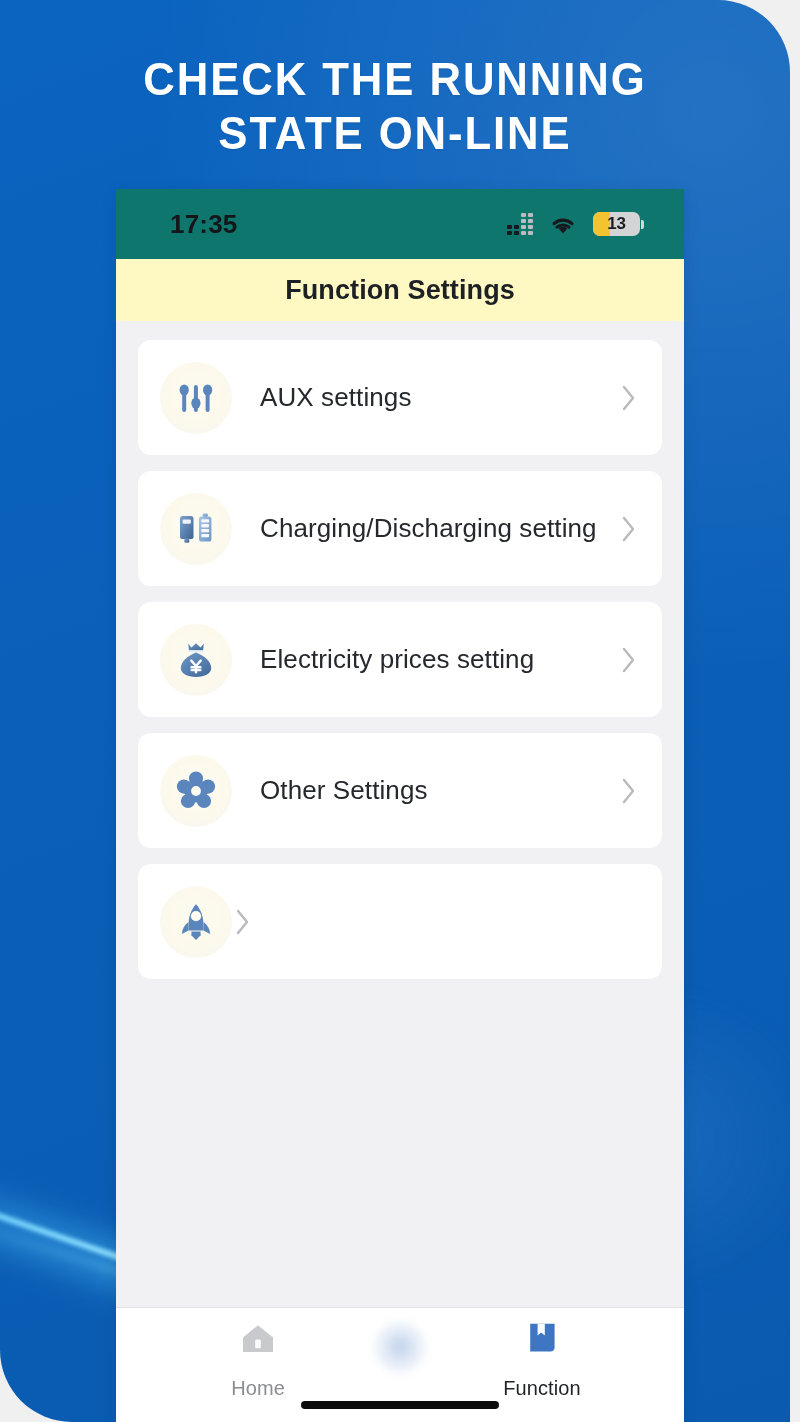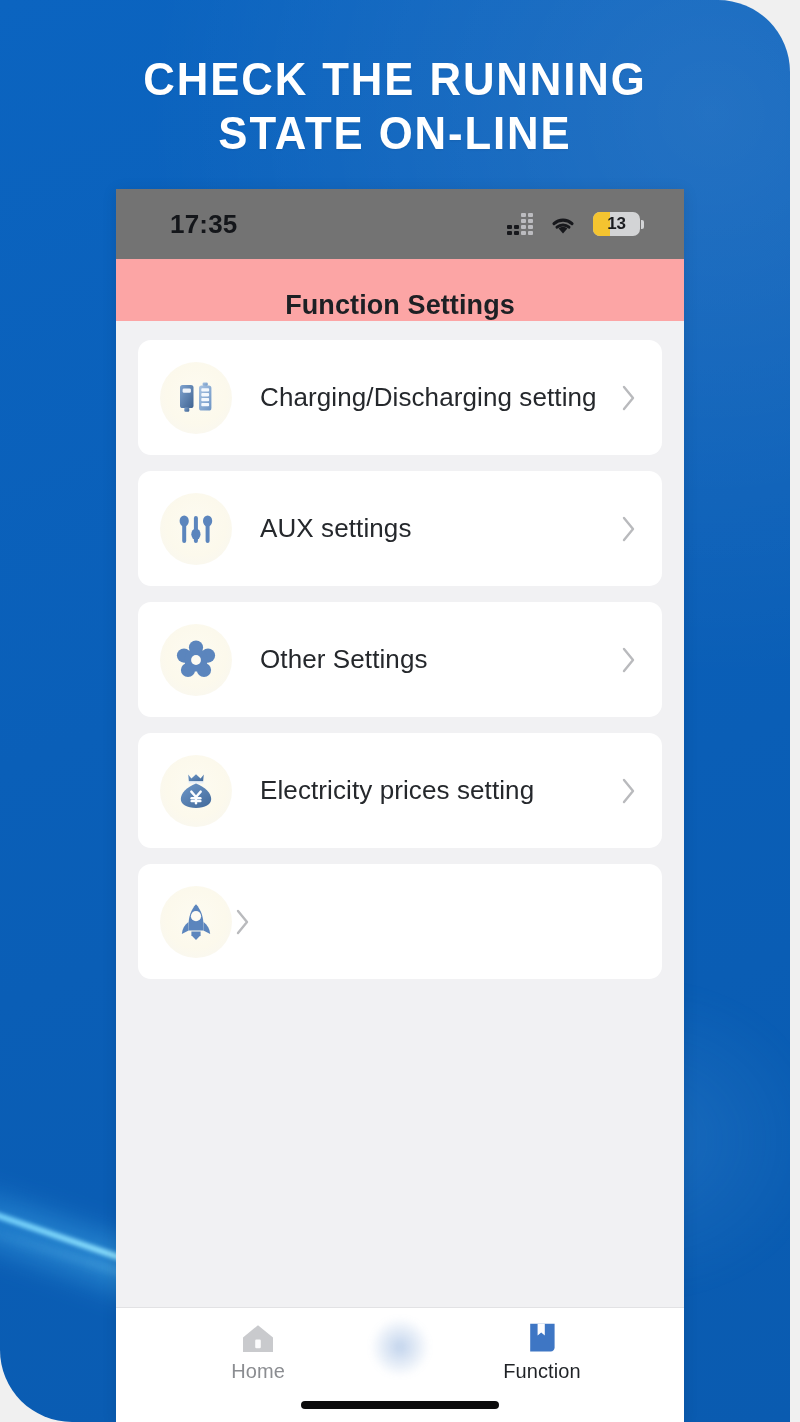--- a/index.html
+++ b/index.html
@@ -95,21 +95,21 @@
     width:568px; height:1233px;
     background:#ffffff;
     overflow:hidden;
     box-shadow:0 2px 14px rgba(0,0,0,0.10);
   }
 
   
   #status-bar{
     position:relative;
     height:70px;
-    background:#737373;
+    background:#0f766e;
   }
   #status-time{
     position:absolute;
     left:54px; top:20px;
     font-size:26px;
     font-weight:bold;
     color:#14161a;
     letter-spacing:0.2px;
   }
   #status-icons{
@@ -158,23 +158,23 @@
   #battery-cap{
     width:3px; height:9px;
     border-radius:0 2px 2px 0;
     background:#d3d4d6;
     margin-left:1px;
   }
 
   
   #nav-bar{
     height:62px;
-    background:#fca5a5;
-    display:flex;
-    align-items:flex-end;
+    background:#fef9c3;
+    display:flex;
+    align-items:center;
     justify-content:center;
   }
   #nav-title{
     font-size:27px;
     font-weight:bold;
     color:#1d2024;
     letter-spacing:0.1px;
   }
 
   
@@ -225,21 +225,21 @@
     background:#ffffff;
     border-top:1px solid #e2e2e4;
     display:flex;
   }
   .tab-item{
     flex:1 1 0;
     padding-top:13px;
     display:flex;
     flex-direction:column;
     align-items:center;
-    gap:5px;
+    gap:22px;
   }
   .tab-icon{ width:34px; height:34px; display:flex; align-items:center; justify-content:center; }
   .tab-label{ font-size:20px; color:#8b8d91; letter-spacing:0.1px; }
   .tab-item.active .tab-label{ color:#1f2226; }
   #home-indicator{
     position:absolute;
     left:50%; bottom:13px;
     transform:translateX(-50%);
     width:198px; height:8px;
     border-radius:5px;
@@ -307,20 +307,41 @@
         <div id="battery-cap"></div>
       </div>
     </div>
   </div>
 
   <div id="nav-bar">
     <div id="nav-title">Function Settings</div>
   </div>
 
   <div id="content-area">
+
+    <div class="settings-row">
+      <div class="row-icon-wrap">
+        <svg width="42" height="42" viewBox="0 0 42 42">
+          <g fill="#5b85bd">
+            <rect x="7.2" y="8" width="4.0" height="27" rx="2.0"></rect>
+            <ellipse cx="9.2" cy="13.0" rx="4.6" ry="5.6"></ellipse>
+            <rect x="18.9" y="8" width="4.0" height="27" rx="2.0"></rect>
+            <ellipse cx="20.9" cy="26.2" rx="4.6" ry="5.6"></ellipse>
+            <rect x="30.6" y="8" width="4.0" height="27" rx="2.0"></rect>
+            <ellipse cx="32.6" cy="13.0" rx="4.6" ry="5.6"></ellipse>
+          </g>
+        </svg>
+      </div>
+      <div class="row-label">AUX settings</div>
+      <div class="row-chevron">
+        <svg width="16" height="28" viewBox="0 0 16 28">
+            <path d="M3 3 L12 14 L3 25" stroke="#b9babd" stroke-width="2.4" fill="none" stroke-linecap="round" stroke-linejoin="round"></path>
+          </svg>
+      </div>
+    </div>
 
     <div class="settings-row">
       <div class="row-icon-wrap">
         <svg width="44" height="44" viewBox="0 0 44 44">
           <defs>
             <linearGradient id="gPlug" x1="0" y1="0" x2="1" y2="1">
               <stop offset="0%" stop-color="#7fa3cf"></stop>
                 <stop offset="100%" stop-color="#3f6391"></stop>
             </linearGradient>
             <linearGradient id="gBatt" x1="0" y1="0" x2="1" y2="1">
@@ -335,63 +356,20 @@
 
           <rect x="25" y="9.5" width="12.4" height="25" rx="2.6" fill="url(#gBatt)"></rect>
           <rect x="28.6" y="6.6" width="5.2" height="3.2" rx="1.1" fill="url(#gBatt)"></rect>
           <rect x="27.3" y="12.2" width="7.8" height="3.3" rx="0.8" fill="#f4f8fd"></rect>
           <rect x="27.3" y="17.1" width="7.8" height="3.3" rx="0.8" fill="#f4f8fd"></rect>
           <rect x="27.3" y="22.0" width="7.8" height="3.3" rx="0.8" fill="#f4f8fd"></rect>
           <rect x="27.3" y="26.9" width="7.8" height="3.3" rx="0.8" fill="#f4f8fd"></rect>
         </svg>
       </div>
       <div class="row-label">Charging/Discharging setting</div>
-      <div class="row-chevron">
-        <svg width="16" height="28" viewBox="0 0 16 28">
-            <path d="M3 3 L12 14 L3 25" stroke="#b9babd" stroke-width="2.4" fill="none" stroke-linecap="round" stroke-linejoin="round"></path>
-          </svg>
-      </div>
-    </div>
-
-    <div class="settings-row">
-      <div class="row-icon-wrap">
-        <svg width="42" height="42" viewBox="0 0 42 42">
-          <g fill="#5b85bd">
-            <rect x="7.2" y="8" width="4.0" height="27" rx="2.0"></rect>
-            <ellipse cx="9.2" cy="13.0" rx="4.6" ry="5.6"></ellipse>
-            <rect x="18.9" y="8" width="4.0" height="27" rx="2.0"></rect>
-            <ellipse cx="20.9" cy="26.2" rx="4.6" ry="5.6"></ellipse>
-            <rect x="30.6" y="8" width="4.0" height="27" rx="2.0"></rect>
-            <ellipse cx="32.6" cy="13.0" rx="4.6" ry="5.6"></ellipse>
-          </g>
-        </svg>
-      </div>
-      <div class="row-label">AUX settings</div>
-      <div class="row-chevron">
-        <svg width="16" height="28" viewBox="0 0 16 28">
-            <path d="M3 3 L12 14 L3 25" stroke="#b9babd" stroke-width="2.4" fill="none" stroke-linecap="round" stroke-linejoin="round"></path>
-          </svg>
-      </div>
-    </div>
-
-    <div class="settings-row">
-      <div class="row-icon-wrap">
-        <svg width="42" height="42" viewBox="0 0 42 42">
-          <g fill="#5b85bd">
-            <circle cx="21" cy="8.6" r="7.1"></circle>
-            <circle cx="33.0" cy="16.6" r="7.1"></circle>
-            <circle cx="29.0" cy="31.0" r="7.1"></circle>
-            <circle cx="13.0" cy="31.0" r="7.1"></circle>
-            <circle cx="9.0" cy="16.6" r="7.1"></circle>
-            <circle cx="21" cy="21" r="11.6"></circle>
-          </g>
-          <circle cx="21" cy="21" r="4.9" fill="#fdfbf2"></circle>
-        </svg>
-      </div>
-      <div class="row-label">Other Settings</div>
       <div class="row-chevron">
         <svg width="16" height="28" viewBox="0 0 16 28">
             <path d="M3 3 L12 14 L3 25" stroke="#b9babd" stroke-width="2.4" fill="none" stroke-linecap="round" stroke-linejoin="round"></path>
           </svg>
       </div>
     </div>
 
     <div class="settings-row">
       <div class="row-icon-wrap">
         <svg width="42" height="42" viewBox="0 0 42 42">
@@ -418,20 +396,42 @@
         <svg width="16" height="28" viewBox="0 0 16 28">
             <path d="M3 3 L12 14 L3 25" stroke="#b9babd" stroke-width="2.4" fill="none" stroke-linecap="round" stroke-linejoin="round"></path>
           </svg>
       </div>
     </div>
 
     <div class="settings-row">
       <div class="row-icon-wrap">
         <svg width="42" height="42" viewBox="0 0 42 42">
           <g fill="#5b85bd">
+            <circle cx="21" cy="8.6" r="7.1"></circle>
+            <circle cx="33.0" cy="16.6" r="7.1"></circle>
+            <circle cx="29.0" cy="31.0" r="7.1"></circle>
+            <circle cx="13.0" cy="31.0" r="7.1"></circle>
+            <circle cx="9.0" cy="16.6" r="7.1"></circle>
+            <circle cx="21" cy="21" r="11.6"></circle>
+          </g>
+          <circle cx="21" cy="21" r="4.9" fill="#fdfbf2"></circle>
+        </svg>
+      </div>
+      <div class="row-label">Other Settings</div>
+      <div class="row-chevron">
+        <svg width="16" height="28" viewBox="0 0 16 28">
+            <path d="M3 3 L12 14 L3 25" stroke="#b9babd" stroke-width="2.4" fill="none" stroke-linecap="round" stroke-linejoin="round"></path>
+          </svg>
+      </div>
+    </div>
+
+    <div class="settings-row">
+      <div class="row-icon-wrap">
+        <svg width="42" height="42" viewBox="0 0 42 42">
+          <g fill="#5b85bd">
             <path d="M21 3.2 C26.0 8.6 28.4 16.0 28.4 23.0 L28.4 29.6 L13.6 29.6 L13.6 23.0 C13.6 16.0 16.0 8.6 21 3.2 Z"></path>
             <path d="M13.4 21.0 C9.4 24.0 7.2 28.2 6.8 33.0 L13.6 29.6 Z"></path>
             <path d="M28.6 21.0 C32.6 24.0 34.8 28.2 35.2 33.0 L28.4 29.6 Z"></path>
             <path d="M16.4 30.4 L25.6 30.4 L25.6 34.2 L21 39.0 L16.4 34.2 Z"></path>
           </g>
           <circle cx="21" cy="15.2" r="5.1" fill="#fdfbf2"></circle>
         </svg>
       </div>
       <div class="row-chevron">
         <svg width="16" height="28" viewBox="0 0 16 28">

